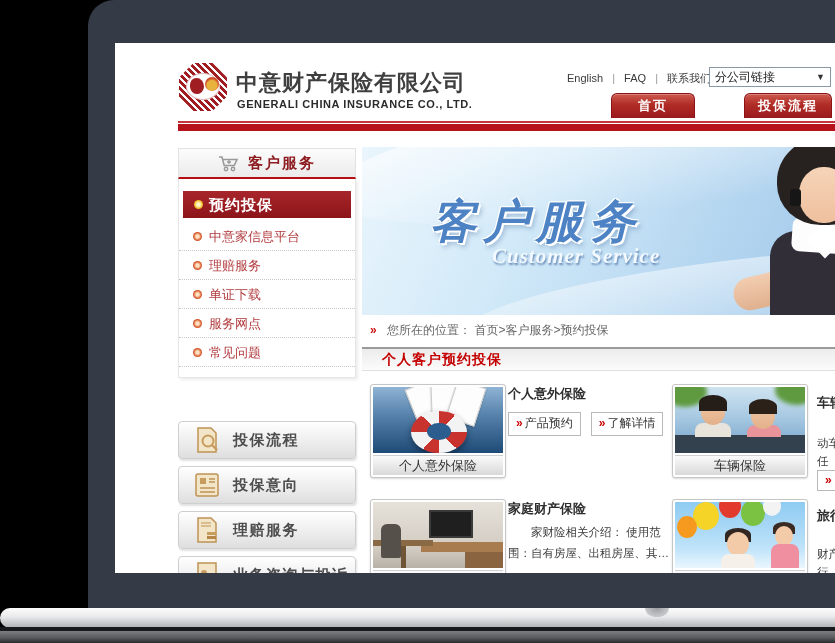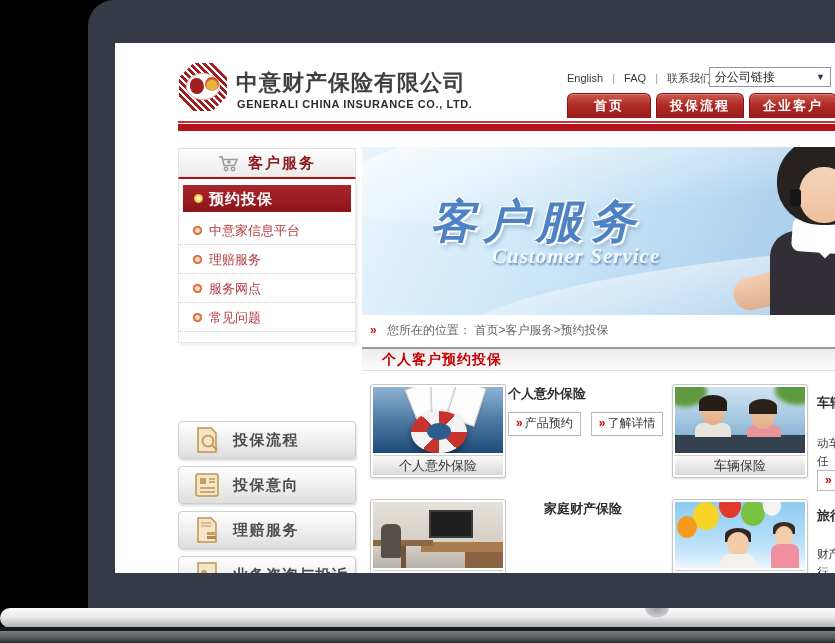--- a/index.html
+++ b/index.html
@@ -44,35 +44,35 @@
   .branch-select { position:absolute; left:594px; top:24px; width:122px; height:20px;
     background:#fff; border:1px solid #8a99a8; font-size:12px; color:#222;
     display:flex; align-items:center; padding:0 5px; cursor:pointer; }
   .branch-select .arr { margin-left:auto; font-size:9px; color:#333; }
 
   .nav-tabs { position:absolute; left:452px; top:50px; display:flex; gap:5px; }
   .tab { height:25px; line-height:24px; text-align:center; color:#fff; font-size:13px;
     font-weight:bold; letter-spacing:2px; border-radius:6px 6px 0 0; cursor:pointer;
     border:1px solid #8c1216; border-bottom:none;
     background:linear-gradient(180deg,#cd5a50 0%,#b02c26 45%,#991a1d 100%);
-    box-shadow:inset 0 1px 0 rgba(255,255,255,0.25); }
+    box-shadow:inset 0 1px 0 rgba(255,255,255,0.25);margin-left:44px; }
   .tab.t0 { width:84px; } .tab.t1 { width:88px; } .tab.t2 { width:88px; }
 
   .red-rule { position:absolute; left:63px; top:78px; right:0; }
   .red-rule .l1 { height:2px; background:#c4343a; }
   .red-rule .l2 { height:1px; background:#fff; }
   .red-rule .l3 { height:7px; background:#b5121b; }
 
   
   .sidebar { position:absolute; left:63px; top:105px; width:178px; }
   .sb-head { height:31px; border:1px solid #e2e2e2; border-bottom:2px solid #b50e13;
     background:linear-gradient(180deg,#fcfcfc,#ebebeb); display:flex; align-items:center;
     justify-content:center; gap:8px; color:#8e1c20; font-size:15px; font-weight:bold; letter-spacing:2px; }
   .sb-body { border:1px solid #e6e6e6; border-top:none; background:#fff;
-    padding:6px 0 10px; box-shadow:2px 2px 3px rgba(0,0,0,0.08); }
+    padding:12px 0 10px; box-shadow:2px 2px 3px rgba(0,0,0,0.08); }
   .sb-item { height:29px; line-height:29px; padding-left:30px; font-size:13px; color:#b13b3e;
     border-bottom:1px dotted #c8c8c8; position:relative; cursor:pointer; white-space:nowrap; }
   .sb-item .dot { position:absolute; left:14px; top:10px; width:9px; height:9px; border-radius:50%;
     background:radial-gradient(circle,#ffe2c2 0 25%,#d95b2e 60%,#b5412a 100%); }
   .sb-item.active { margin:0 4px 4px 4px; padding-left:26px; height:27px; line-height:27px;
     background:linear-gradient(180deg,#a8262b,#8c1419); color:#fff; font-weight:bold;
     font-size:15px; border-bottom:none; letter-spacing:1px; }
   .sb-item.active .dot { left:11px; top:9px;
     background:radial-gradient(circle,#fff6c9 0 25%,#f2c32f 60%,#c79410 100%); }
 
@@ -258,20 +258,24 @@
         <div class="sb-item">
           <span class="dot"></span>
           <span>中意家信息平台</span>
         </div>
         <div class="sb-item">
           <span class="dot"></span>
           <span>理赔服务</span>
         </div>
         <div class="sb-item">
           <span class="dot"></span>
+          <span>单证下载</span>
+        </div>
+        <div class="sb-item">
+          <span class="dot"></span>
           <span>服务网点</span>
         </div>
         <div class="sb-item">
           <span class="dot"></span>
           <span>常见问题</span>
         </div>
       </div>
     </div>
 
     <div class="quick-buttons">
@@ -371,22 +375,23 @@
             <div class="body1"></div>
               <div class="body2"></div>
             <div class="head1"></div>
               <div class="head2"></div>
             <div class="hair1"></div>
               <div class="hair2"></div>
           </div>
           <div class="caption">车辆保险</div>
         </div>
 
-        <div class="tcol" style="left:146px; top:115px;margin-left:36px;">
+        <div class="tcol" style="left:146px; top:115px;">
           <div class="ptitle">家庭财产保险</div>
+          <div class="pdesc">家财险相关介绍： 使用范围：自有房屋、出租房屋、其…</div>
         </div>
         <div class="card" style="left:8px; top:115px;">
           <div class="pimg homeimg">
             <div class="tv"></div>
               <div class="shelf"></div>
               <div class="cabinet"></div>
             <div class="desk"></div>
               <div class="deskleg"></div>
               <div class="chair"></div>
           </div>

